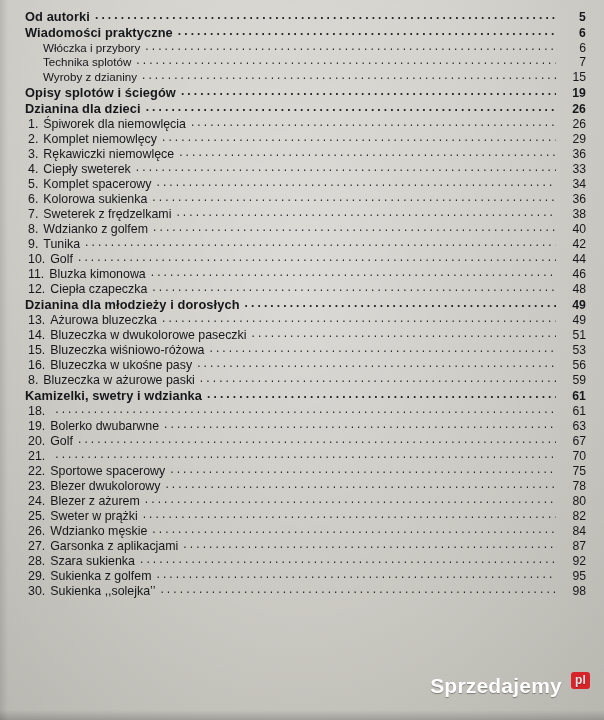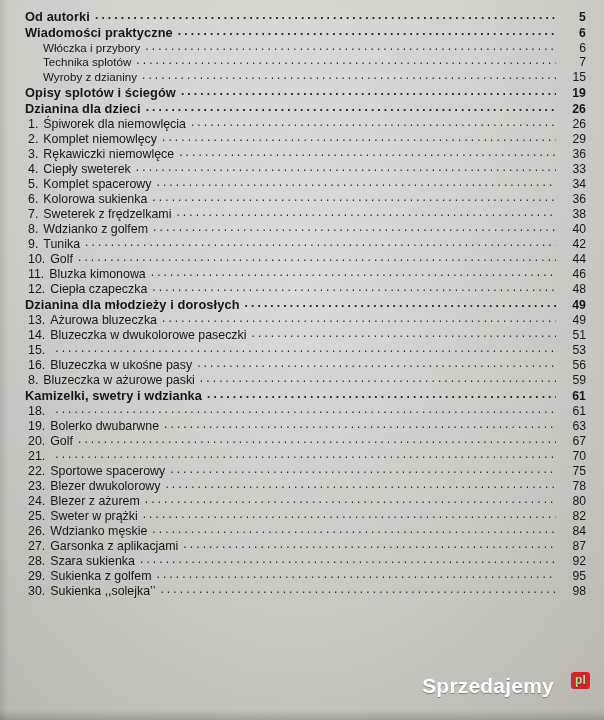--- a/index.html
+++ b/index.html
@@ -83,25 +83,25 @@
     right: 14px;
     bottom: 22px;
     font-family: "Liberation Sans", sans-serif;
     font-size: 21px;
     font-weight: bold;
     color: #ffffff;
     text-shadow: 0 1px 1px rgba(0,0,0,0.35);
     letter-spacing: 0.2px;
     display: flex;
     align-items: center;
-    gap: 17px;
+    gap: 9px;
   }
   .watermark .pl {
     background: #d8232a;
-    color: #86efac;
+    color: #e5e5e5;
     font-size: 12px;
     font-weight: bold;
     border-radius: 3px;
     padding: 1px 4px 2px 4px;
     position: relative;
     top: -6px;
   }
   
   .edge-bottom {
     position: absolute;
@@ -251,20 +251,21 @@
       <span class="page">49</span>
     </div>
     <div class="row">
       <span class="num ind2">14.</span>
       <span class="lbl">Bluzeczka w dwukolorowe paseczki</span>
       <span class="dots">..........................................................................................</span>
       <span class="page">51</span>
     </div>
     <div class="row">
       <span class="num ind2">15.</span>
+      <span class="lbl">Bluzeczka wiśniowo-różowa</span>
       <span class="dots">..........................................................................................</span>
       <span class="page">53</span>
     </div>
     <div class="row">
       <span class="num ind2">16.</span>
       <span class="lbl">Bluzeczka w ukośne pasy</span>
       <span class="dots">..........................................................................................</span>
       <span class="page">56</span>
     </div>
     <div class="row">

